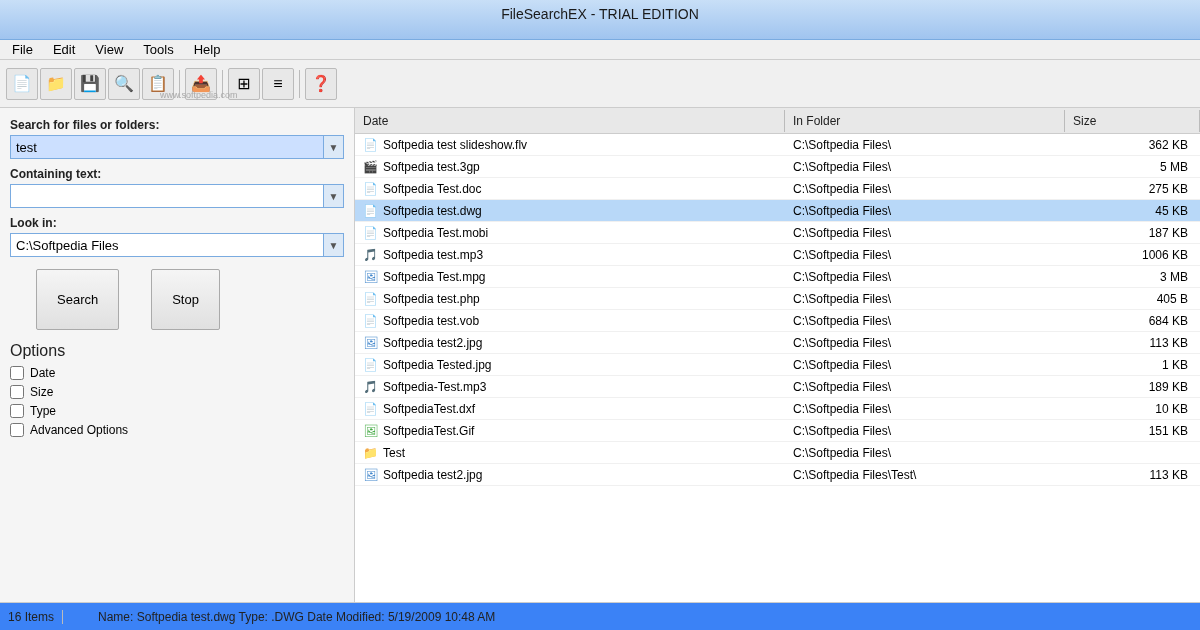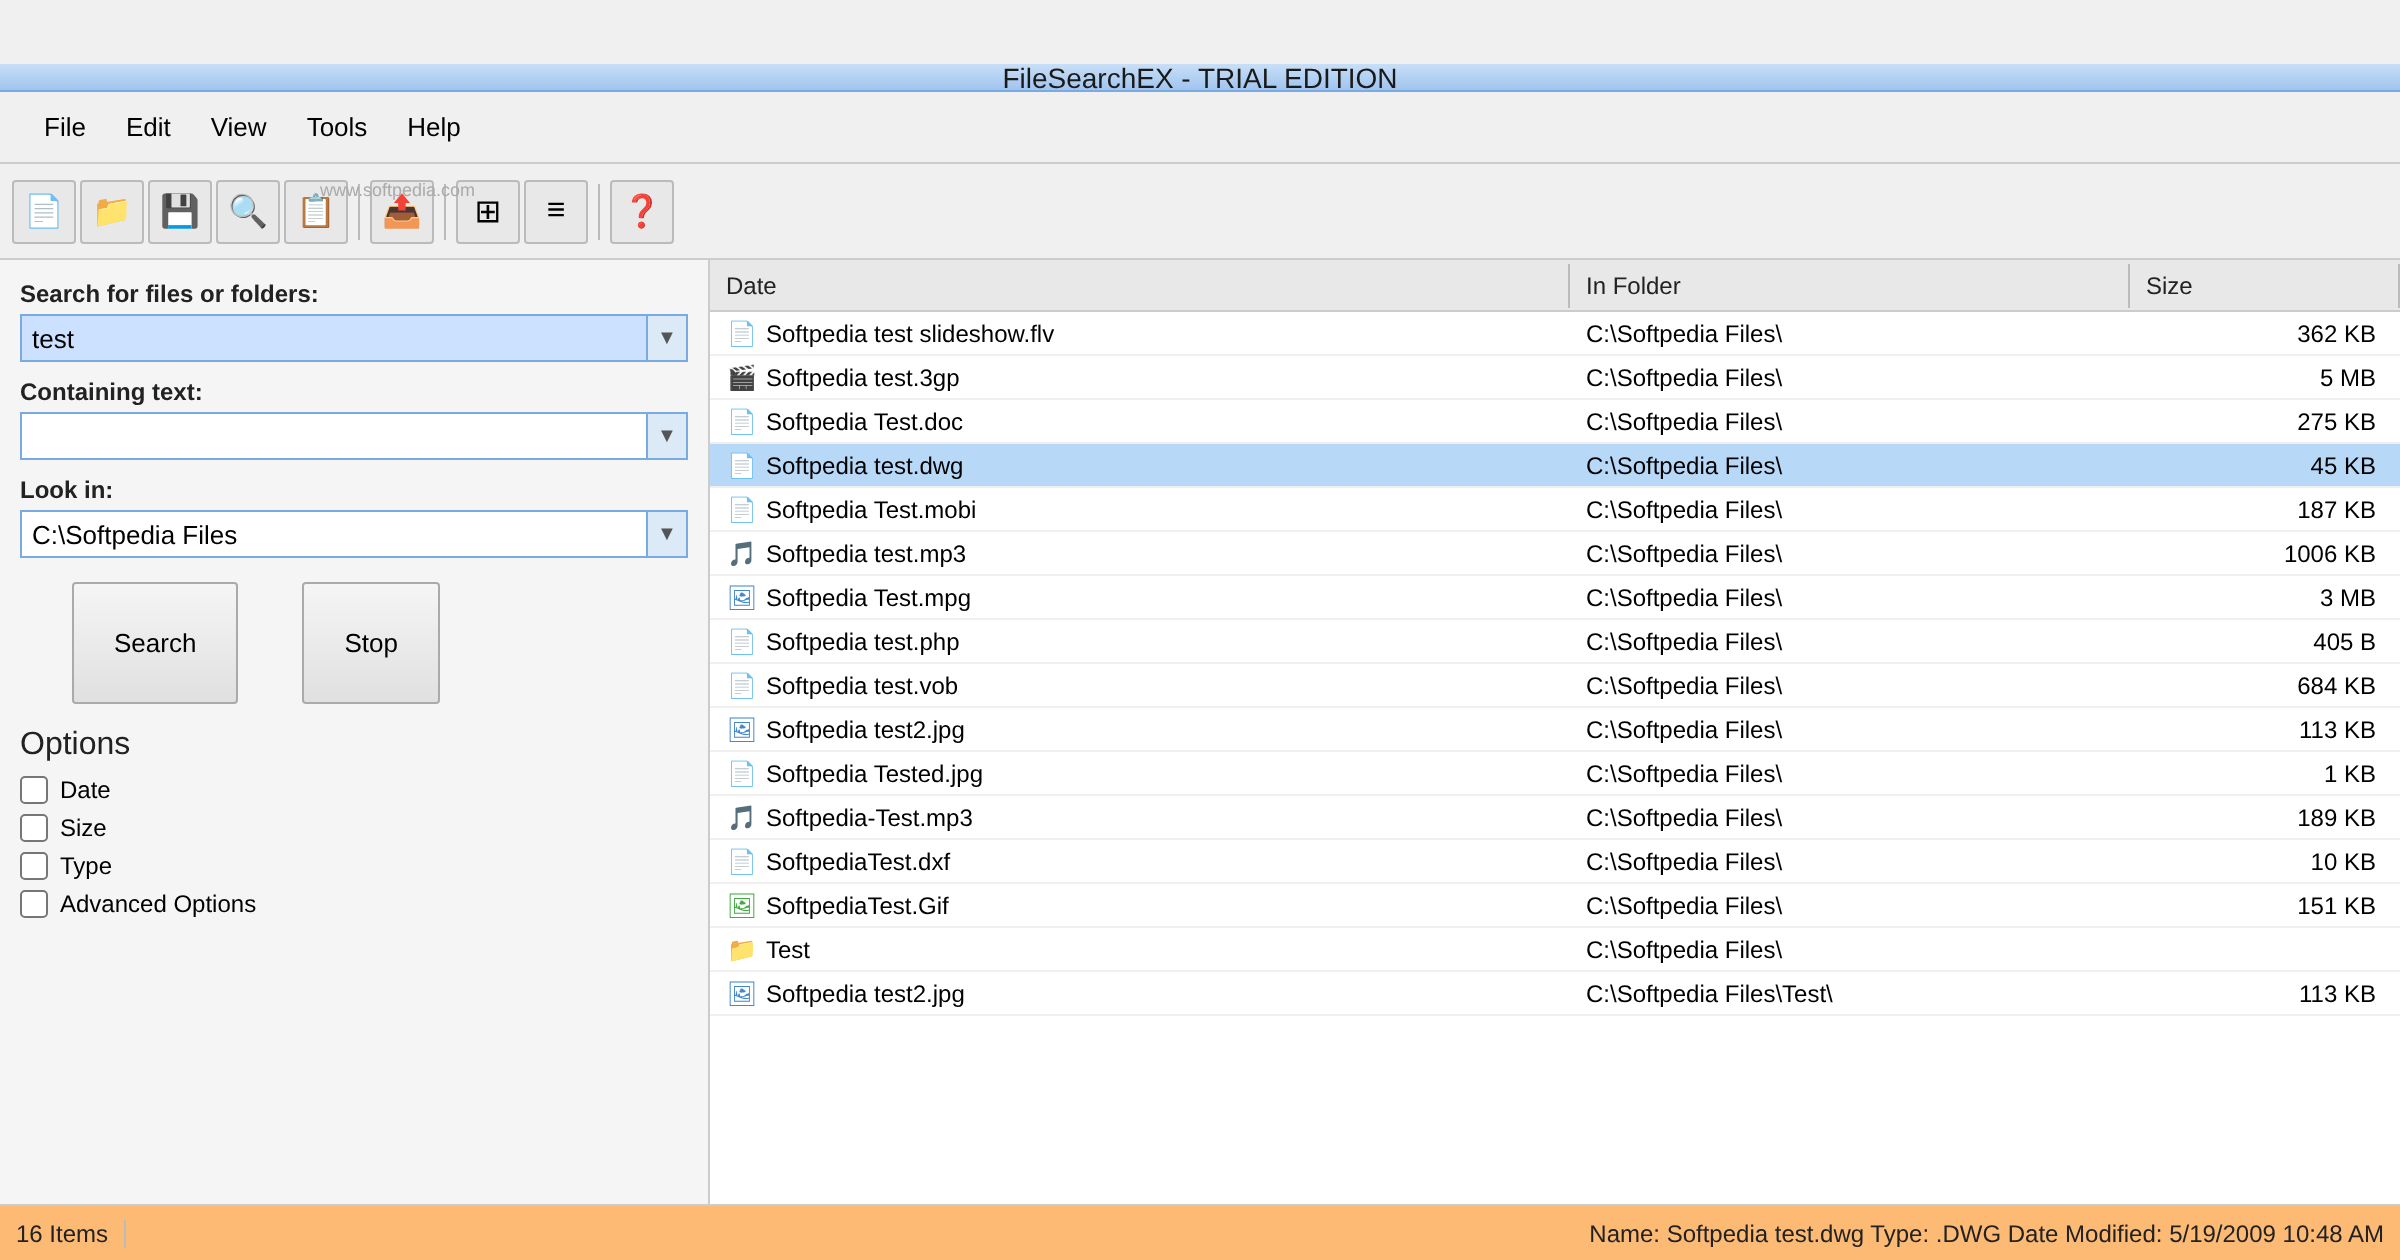--- a/index.html
+++ b/index.html
@@ -16,35 +16,33 @@
 
     
     #title-bar {
       background: linear-gradient(to bottom, #c8dff7, #a0c4ef);
       padding: 6px 0;
       text-align: center;
       font-size: 14px;
       font-weight: normal;
       color: #1a1a1a;
       border-bottom: 1px solid #7aabe0;
-      height: 14px;
-      display: flex;
-      align-items: center;
+      height: 40px;
+      display: flex;
       justify-content: center;
-      margin-top: 32px;
     }
 
     
     #menu-bar {
       background: #f0f0f0;
       display: flex;
       gap: 4px;
-      padding: 2px 14px;
+      padding: 2px 4px;
       border-bottom: 1px solid #ccc;
-      height: 36px;
+      height: 20px;
       align-items: center;
     }
     .menu-item {
       padding: 2px 8px;
       cursor: pointer;
       font-size: 13px;
     }
 
     
     #toolbar {
@@ -256,26 +254,26 @@
     .icon-generic { color: #888; }
     .icon-video-red { color: #cc2200; }
     .icon-image { color: #4488cc; }
     .icon-audio-red { color: #cc2200; }
     .icon-folder { color: #e8c040; }
     .icon-gif { color: #44aa44; }
 
     
     #status-bar {
       height: 28px;
-      background: #fdba74;
+      background: #3b82f6;
       border-top: 1px solid #ccc;
       display: flex;
       align-items: center;
-      justify-content: space-between;
       padding: 0 8px;
+      gap: 35px;
     }
     .status-left {
       font-size: 12px;
       color: #222;
       border-right: 1px solid #bbb;
       padding-right: 8px;
     }
     .status-right {
       font-size: 12px;
       color: #222;

